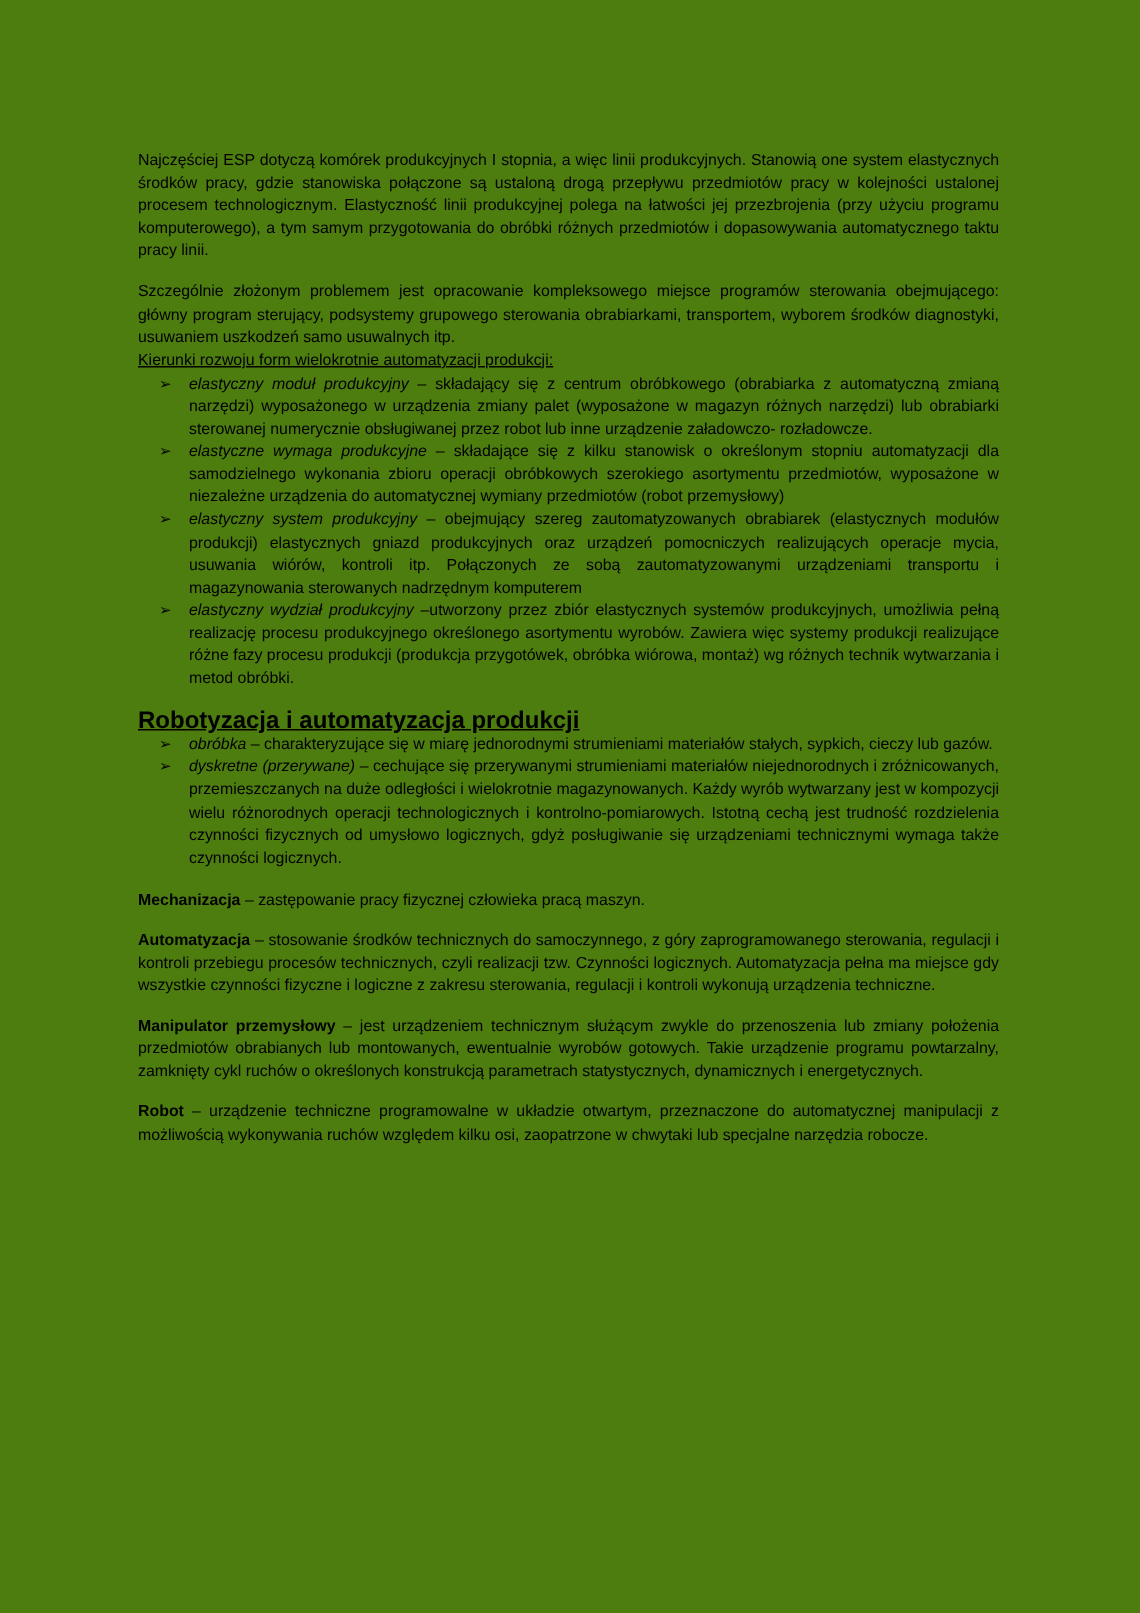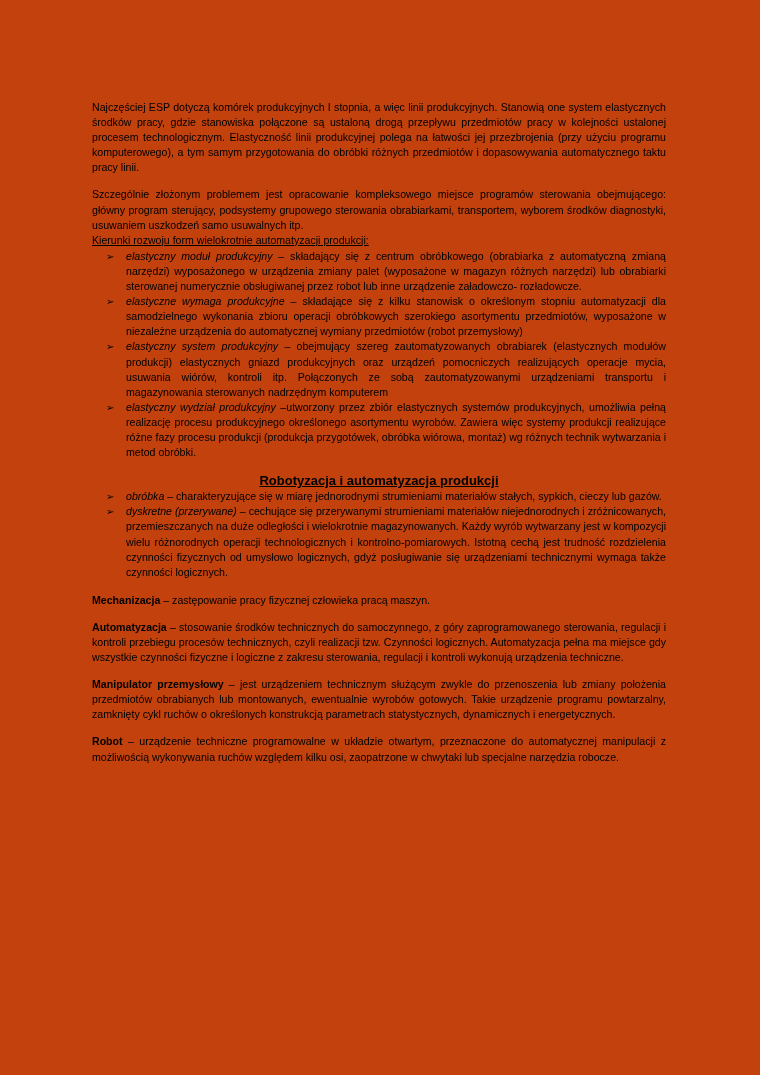--- a/index.html
+++ b/index.html
@@ -11,46 +11,45 @@
     width: 760px;
     height: 1075px;
     font-family: "Liberation Sans", sans-serif;
     color: #000000;
     -webkit-font-smoothing: antialiased;
   }
   .page {
     position: relative;
     width: 760px;
     height: 1075px;
-    background: #c2410c;
+    background: #4d7c0f;
     box-sizing: border-box;
     padding: 100px 94px 40px 92px;
   }
   .para {
     font-size: 10.6px;
     line-height: 15.1px;
     text-align: justify;
     margin: 0 0 12px 0;
   }
   .para.nogap {
     margin-bottom: 0;
   }
   .heading-underline {
     font-size: 10.6px;
     line-height: 15.1px;
     text-decoration: underline;
     margin: 0 0 1px 0;
   }
   .heading-bold-underline {
-    font-size: 13px;
+    font-size: 16px;
     line-height: 15.1px;
     font-weight: bold;
     text-decoration: underline;
     margin: 0 0 1px 0;
-    text-align: center;
   }
   .section-gap {
     height: 13px;
   }
   ul.bullets {
     list-style: none;
     margin: 0 0 0 0;
     padding: 0;
   }
   ul.bullets li {

